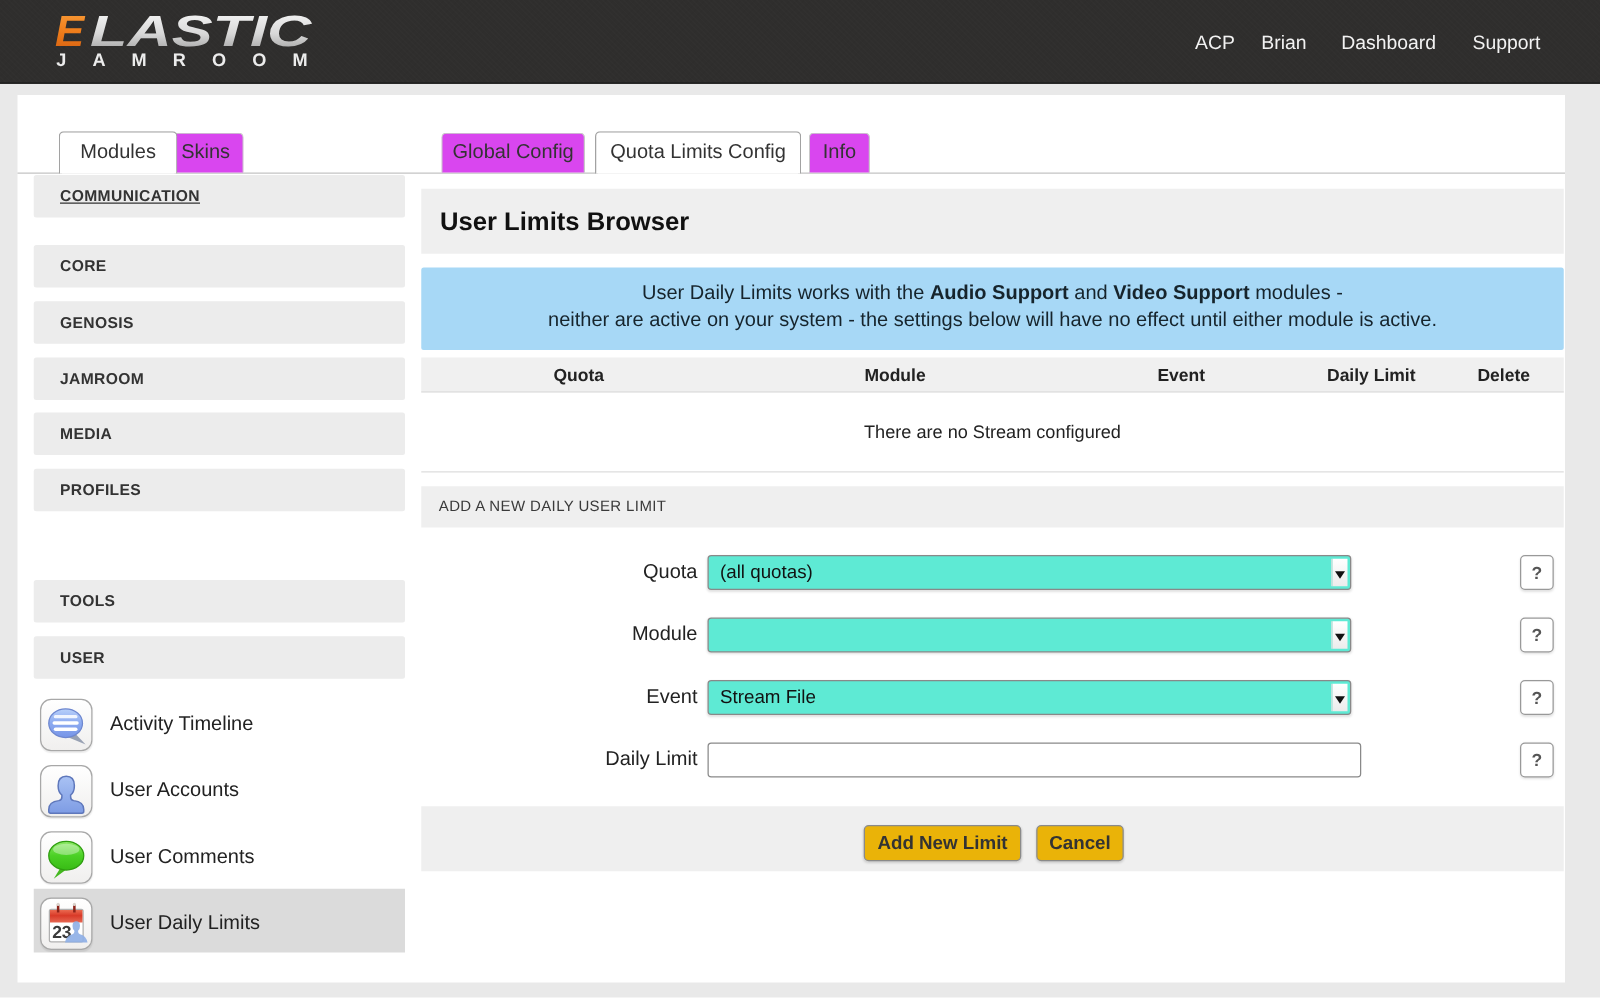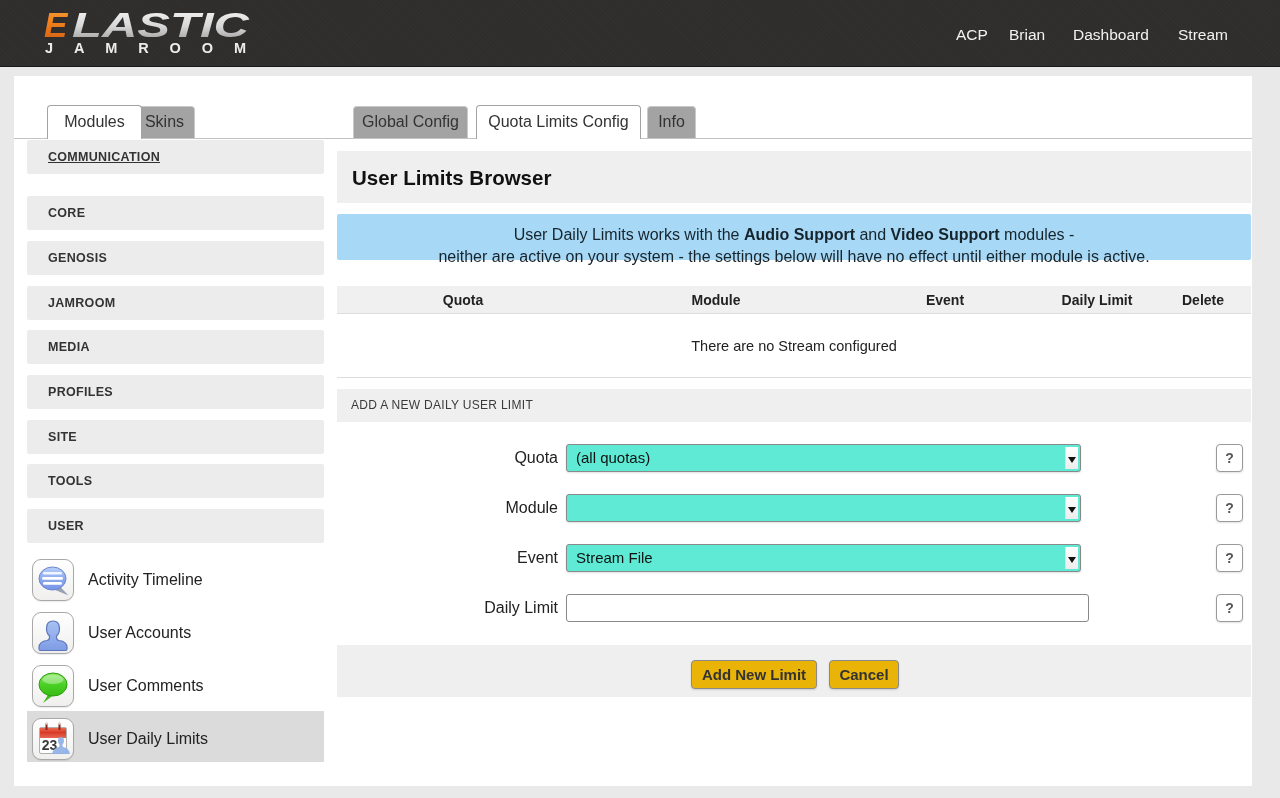--- a/index.html
+++ b/index.html
@@ -16,35 +16,35 @@
 #logo { left:44px; top:8px; }
 .nav { top:26px; font-size:15.5px; color:#f2f2f2; }
 
 
 #page { left:14px; top:76px; width:1238px; height:710px; background:#ffffff; }
 
 
 #tabline { left:14px; top:138px; width:1238px; height:1px; background:#c3c3c3; }
 .tab { top:105px; height:34px; line-height:32px; text-align:center; font-size:16px; color:#333;
   border:1px solid #a2a2a2; border-bottom:none; border-radius:4px 4px 0 0; background:#fff; z-index:3; }
-.tab.off { top:106px; height:32px; line-height:30px; background:#a3a3a3; border:1px solid #c9c9c9; border-bottom:none; z-index:1; }
+.tab.off { top:106px; height:32px; line-height:30px; background:#d946ef; border:1px solid #c9c9c9; border-bottom:none; z-index:1; }
 
 
 .sbar { left:27px; width:297px; height:34px; background:#ececec; border-radius:2px;
   font-size:12.5px; font-weight:bold; color:#333; line-height:34px; padding-left:21px; letter-spacing:0.3px; }
 #selrow { left:27px; top:711px; width:297px; height:51px; background:#dbdbdb; }
 .micon { left:32px; width:42px; height:42px; border:1px solid #a8a8a8; border-radius:9px;
   background:linear-gradient(180deg,#ffffff,#f0efee); box-shadow:0 1px 1px rgba(0,0,0,0.08); z-index:2;}
 .mlabel { left:88px; font-size:16px; color:#222; z-index:2; }
 
 
 .strip { left:337px; width:914px; background:#efefef; }
 #h1strip { top:151px; height:52px; }
 #h1text { left:352px; top:151px; line-height:53px; font-size:20.5px; font-weight:bold; color:#111; }
-#bluebox { left:337px; top:214px; width:914px; height:46px; background:#a7d8f6; border-radius:2px;
+#bluebox { left:337px; top:214px; width:914px; height:66px; background:#a7d8f6; border-radius:2px;
   text-align:center; font-size:16px; color:#16242c; padding-top:10px; line-height:21.5px; }
 #thead { left:337px; top:286px; width:914px; height:28px; background:#f0f0f0; border-bottom:1px solid #ddd; }
 .th { top:286px; line-height:28px; font-size:14px; font-weight:bold; color:#222; transform:translateX(-50%); }
 #norow { left:337px; top:315px; width:914px; height:63px; border-bottom:1px solid #ddd; background:#fff;
   text-align:center; font-size:14.5px; color:#222; line-height:62px; }
 #addstrip { top:389px; height:33px; }
 #addtext { left:351px; top:389px; line-height:33px; font-size:12px; color:#3a3a3a; letter-spacing:0.3px; }
 
 
 .flabel { font-size:16px; color:#222; width:220px; text-align:right; left:338px; line-height:28px; }
@@ -78,37 +78,36 @@
           <stop offset="1" stop-color="#d25d10"></stop>
       </linearGradient>
     </defs>
     <text x="0" y="28.5" font-family="Liberation Sans, sans-serif" font-size="35" font-weight="bold" font-style="italic" fill="url(#orange)">E</text>
     <text x="28" y="28.5" font-family="Liberation Sans, sans-serif" font-size="35" font-weight="bold" font-style="italic" fill="url(#silver)" textLength="177" lengthAdjust="spacingAndGlyphs">LASTIC</text>
     <text x="1" y="44.5" font-family="Liberation Sans, sans-serif" font-size="14.5" font-weight="bold" fill="#ececec" textLength="201" lengthAdjust="spacing">JAMROOM</text>
   </svg>
   <div class="abs nav" style="left:956px;">ACP</div>
   <div class="abs nav" style="left:1009px;">Brian</div>
   <div class="abs nav" style="left:1073px;">Dashboard</div>
-  <div class="abs nav" style="left:1178px;">Stream</div>
+  <div class="abs nav" style="left:1178px;">Support</div>
 
   <div class="abs" id="page"></div>
   <div class="abs" id="tabline"></div>
   <div class="abs tab" style="left:47px;width:95px;">Modules</div>
   <div class="abs tab off" style="left:134px;width:61px;">Skins</div>
   <div class="abs tab off" style="left:353px;width:115px;">Global Config</div>
   <div class="abs tab" style="left:476px;width:165px;">Quota Limits Config</div>
   <div class="abs tab off" style="left:647px;width:49px;">Info</div>
 
   <div class="abs sbar" style="top:140px;text-decoration:underline;">COMMUNICATION</div>
   <div class="abs sbar" style="top:196px;">CORE</div>
   <div class="abs sbar" style="top:241px;">GENOSIS</div>
   <div class="abs sbar" style="top:286px;">JAMROOM</div>
   <div class="abs sbar" style="top:330px;">MEDIA</div>
   <div class="abs sbar" style="top:375px;">PROFILES</div>
-  <div class="abs sbar" style="top:420px;">SITE</div>
   <div class="abs sbar" style="top:464px;">TOOLS</div>
   <div class="abs sbar" style="top:509px;">USER</div>
 
   <div class="abs" id="selrow"></div>
   <div class="abs micon" style="top:559px;" id="icon1">
     <svg width="40" height="40" viewBox="0 0 40 40">
       <defs>
         <linearGradient id="bluebub" x1="0" y1="0" x2="0" y2="1">
           <stop offset="0" stop-color="#b8d0fa"></stop>
             <stop offset="0.5" stop-color="#8caaf0"></stop>

